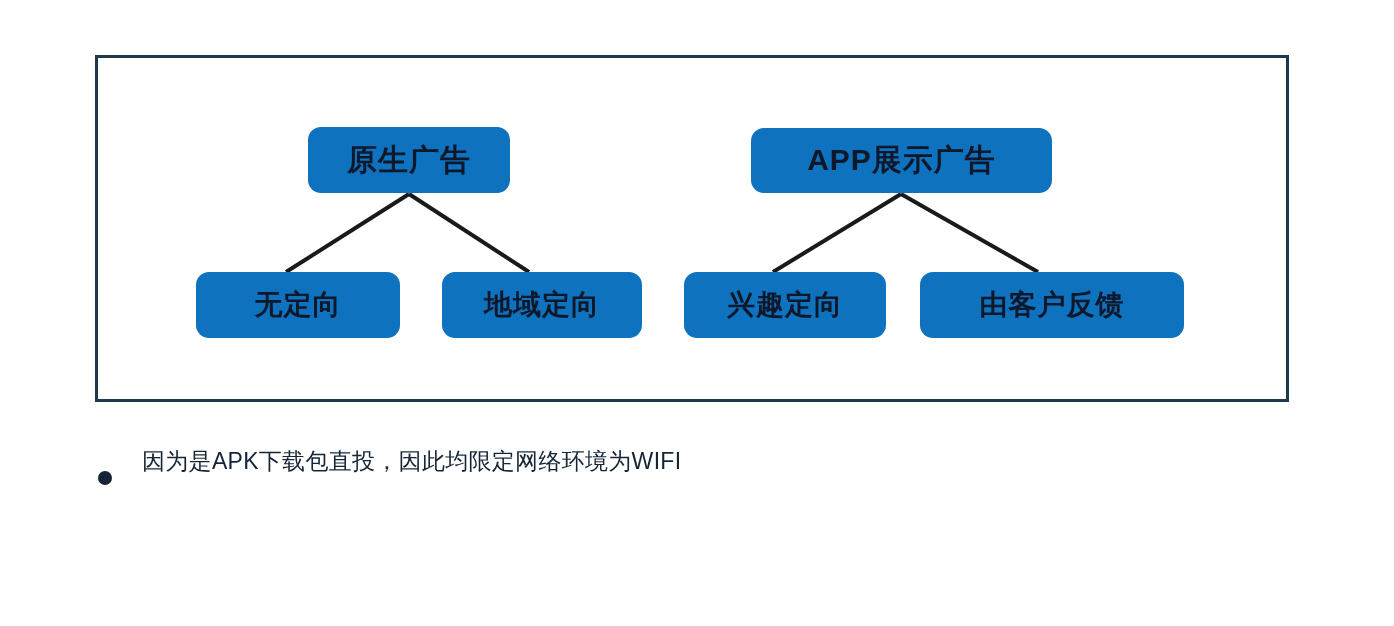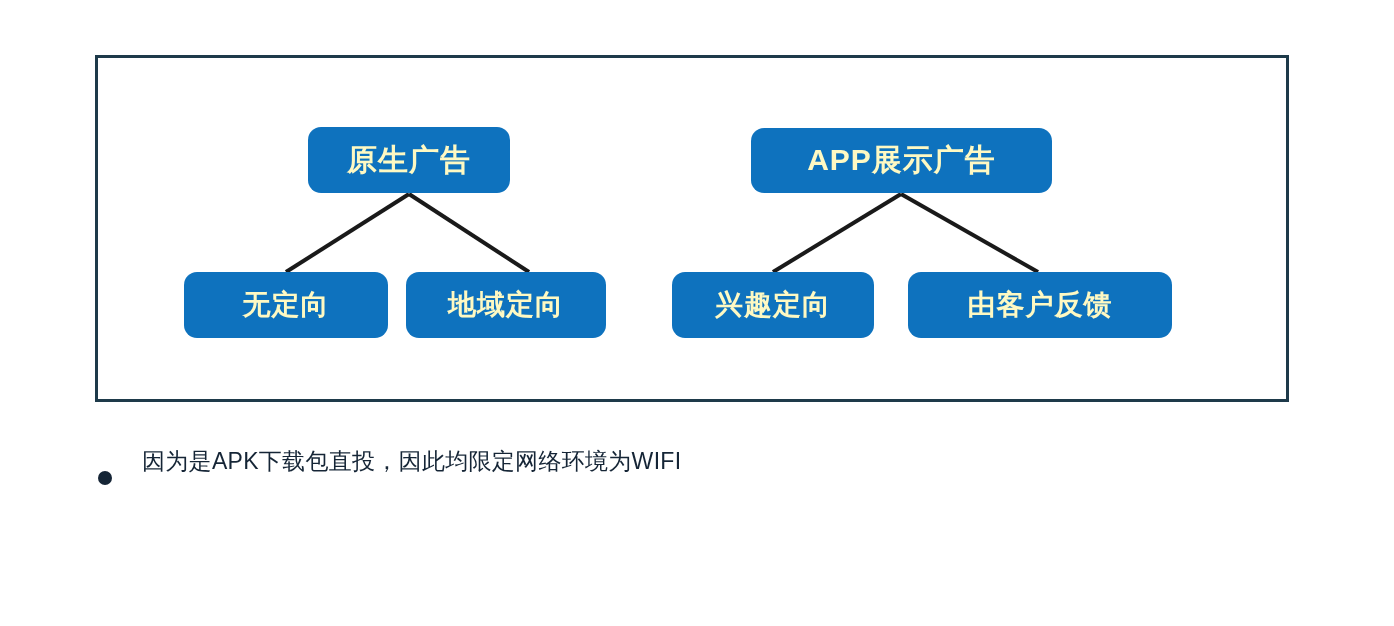--- a/index.html
+++ b/index.html
@@ -40,36 +40,36 @@
     width: 1394px;
     height: 626px;
     pointer-events: none;
   }
 
   
   .node {
     position: absolute;
     background: #0e72be;
     border-radius: 13px;
-    color: #fef9c3;
+    color: #0f172a;
     font-weight: bold;
     display: flex;
     align-items: center;
     justify-content: center;
     letter-spacing: 1px;
     white-space: nowrap;
     box-sizing: border-box;
   }
   .node-parent { font-size: 30px; }
-  .node-child  { font-size: 28px; }
+  .node-child  { font-size: 28px; margin-left: 12px; }
 
   #node-native       { left: 308px; top: 127px; width: 202px; height: 66px; }
   #node-app-display  { left: 751px; top: 128px; width: 301px; height: 65px; }
   #node-no-target    { left: 184px; top: 272px; width: 204px; height: 66px; }
-  #node-geo-target   { left: 406px; top: 272px; width: 200px; height: 66px; }
+  #node-geo-target   { left: 430px; top: 272px; width: 200px; height: 66px; }
   #node-interest     { left: 672px; top: 272px; width: 202px; height: 66px; }
   #node-app-type     { left: 908px; top: 272px; width: 264px; height: 66px; }
 
   
   #notes {
     position: absolute;
     left: 98px;
     top: 437px;
     width: 1260px;
   }

